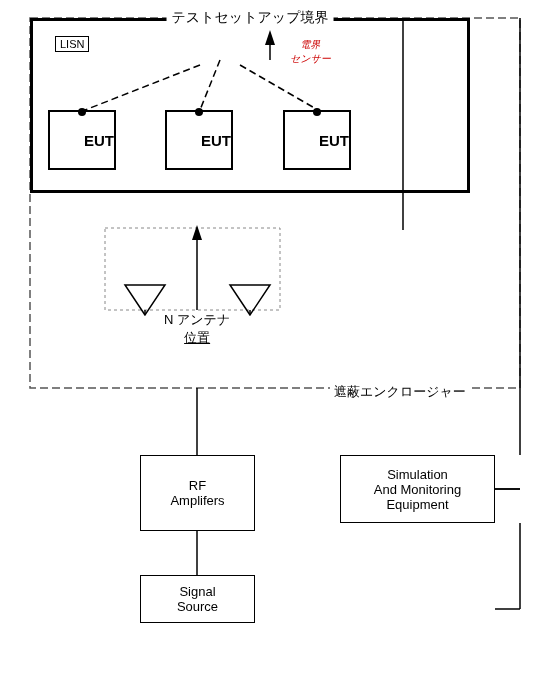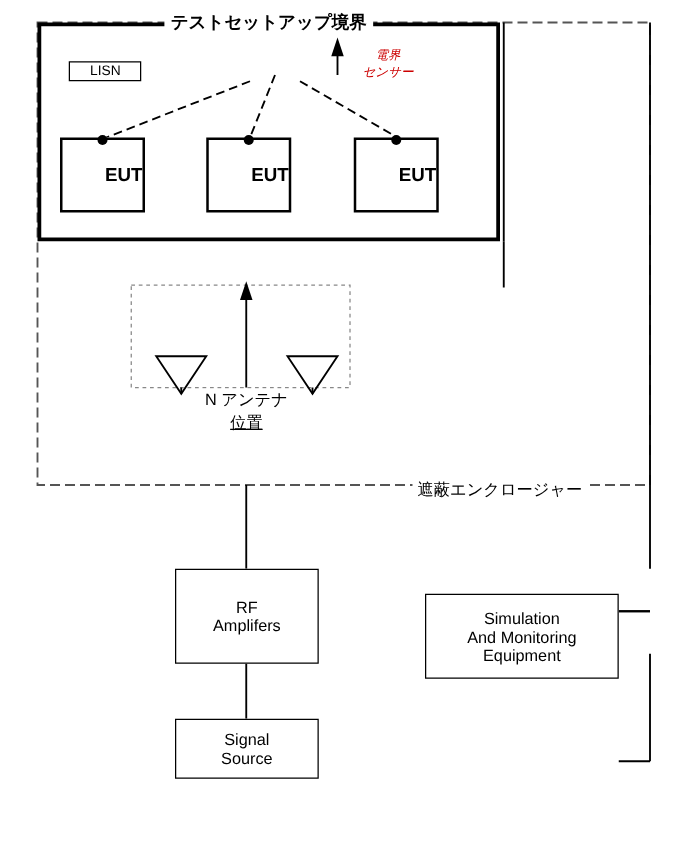--- a/index.html
+++ b/index.html
@@ -18,44 +18,43 @@
       width: 558px;
       height: 686px;
       background: #fff;
     }
 
     
     .test-boundary {
       position: absolute;
       top: 18px;
       left: 30px;
-      width: 370px;
+      width: 440px;
       height: 175px;
       border: 3px solid #000;
-      font-weight: bold;
     }
 
     .test-boundary-label {
       position: absolute;
       top: -12px;
       left: 50%;
       transform: translateX(-50%);
       background: #fff;
       padding: 0 5px;
       font-size: 14px;
       white-space: nowrap;
     }
 
     
     .lisn-box {
       position: absolute;
-      top: 49px;
+      top: 36px;
       left: 55px;
       border: 1px solid #000;
-      padding: 1px 16px;
+      padding: 1px 4px;
       font-size: 11px;
       background: #fff;
     }
 
     
     .eut-box {
       position: absolute;
       border: 2px solid #000;
       width: 68px;
       height: 60px;
@@ -144,21 +143,20 @@
       left: 340px;
       width: 155px;
       height: 68px;
       border: 1px solid #000;
       display: flex;
       align-items: center;
       justify-content: center;
       text-align: center;
       font-size: 13px;
       background: #fff;
-      margin-top: 20px;
     }
 
     
     .ef-box {
       position: absolute;
       top: 575px;
       left: 340px;
       width: 155px;
       height: 68px;
       border: 1px solid #000;

